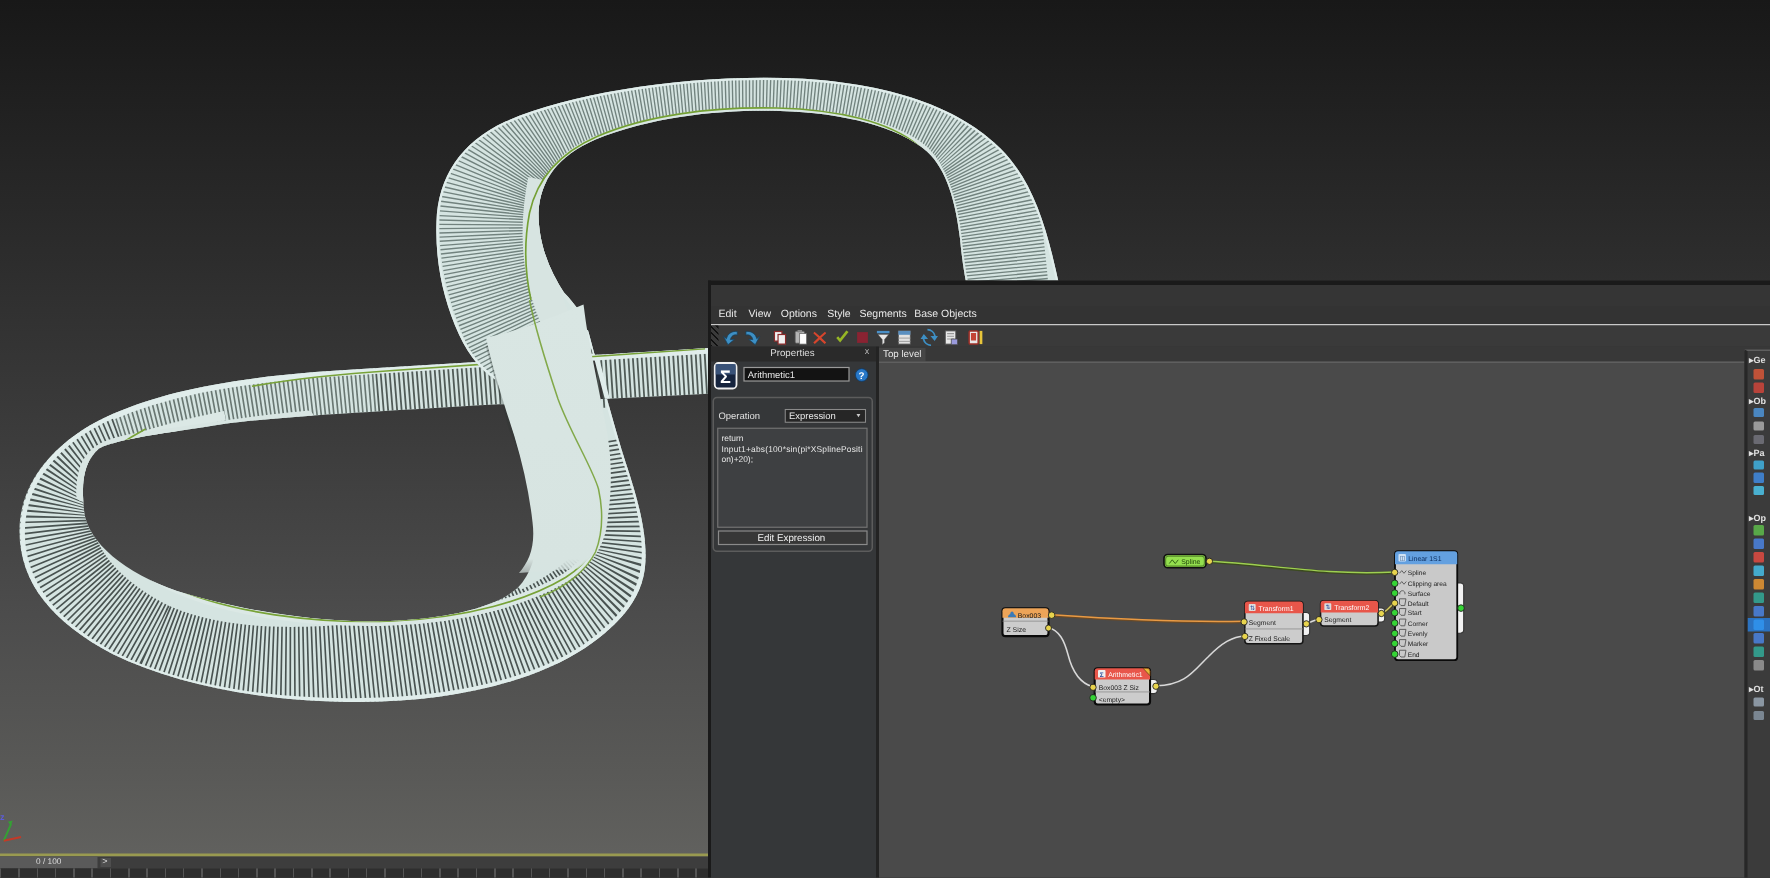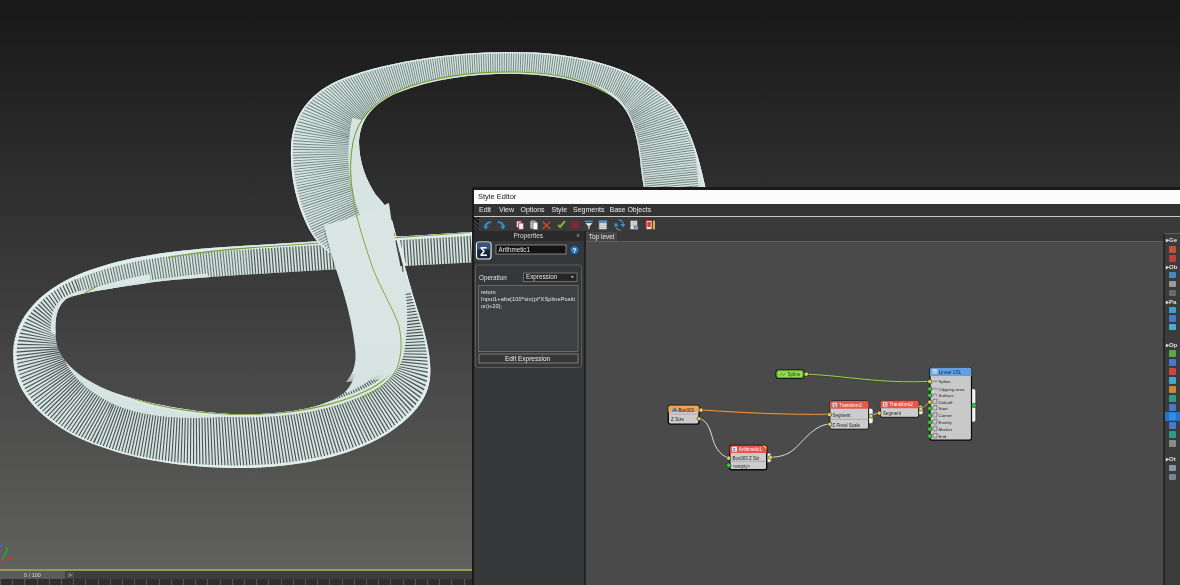--- a/index.html
+++ b/index.html
@@ -82,21 +82,20 @@
   <div id="tl-slider">
         <div id="tl-block">0 / 100</div>
         <div id="tl-btn">&gt;</div>
       </div>
   <div id="tl-ruler"></div>
 </div>
 </div>
 <div id="editor">
     <div style="position:absolute;left:0;top:0;width:1.5px;height:398px;background:#1a1a1a;z-index:9"></div>
   <div id="e-topborder"></div>
-  <div id="e-title">Style Editor</div>
   <div id="e-menu">
       <span style="left:5.5px">Edit</span>
       <span style="left:25.5px">View</span>
       <span style="left:47px">Options</span>
       <span style="left:78px">Style</span>
       <span style="left:99.5px">Segments</span>
       <span style="left:136px">Base Objects</span>
     </div>
   <div id="e-sep"></div>
   <div id="e-toolbar"><div id="e-grip"></div><svg id="tbsvg" width="706" height="14.5" viewBox="0 0 706 14.5">

